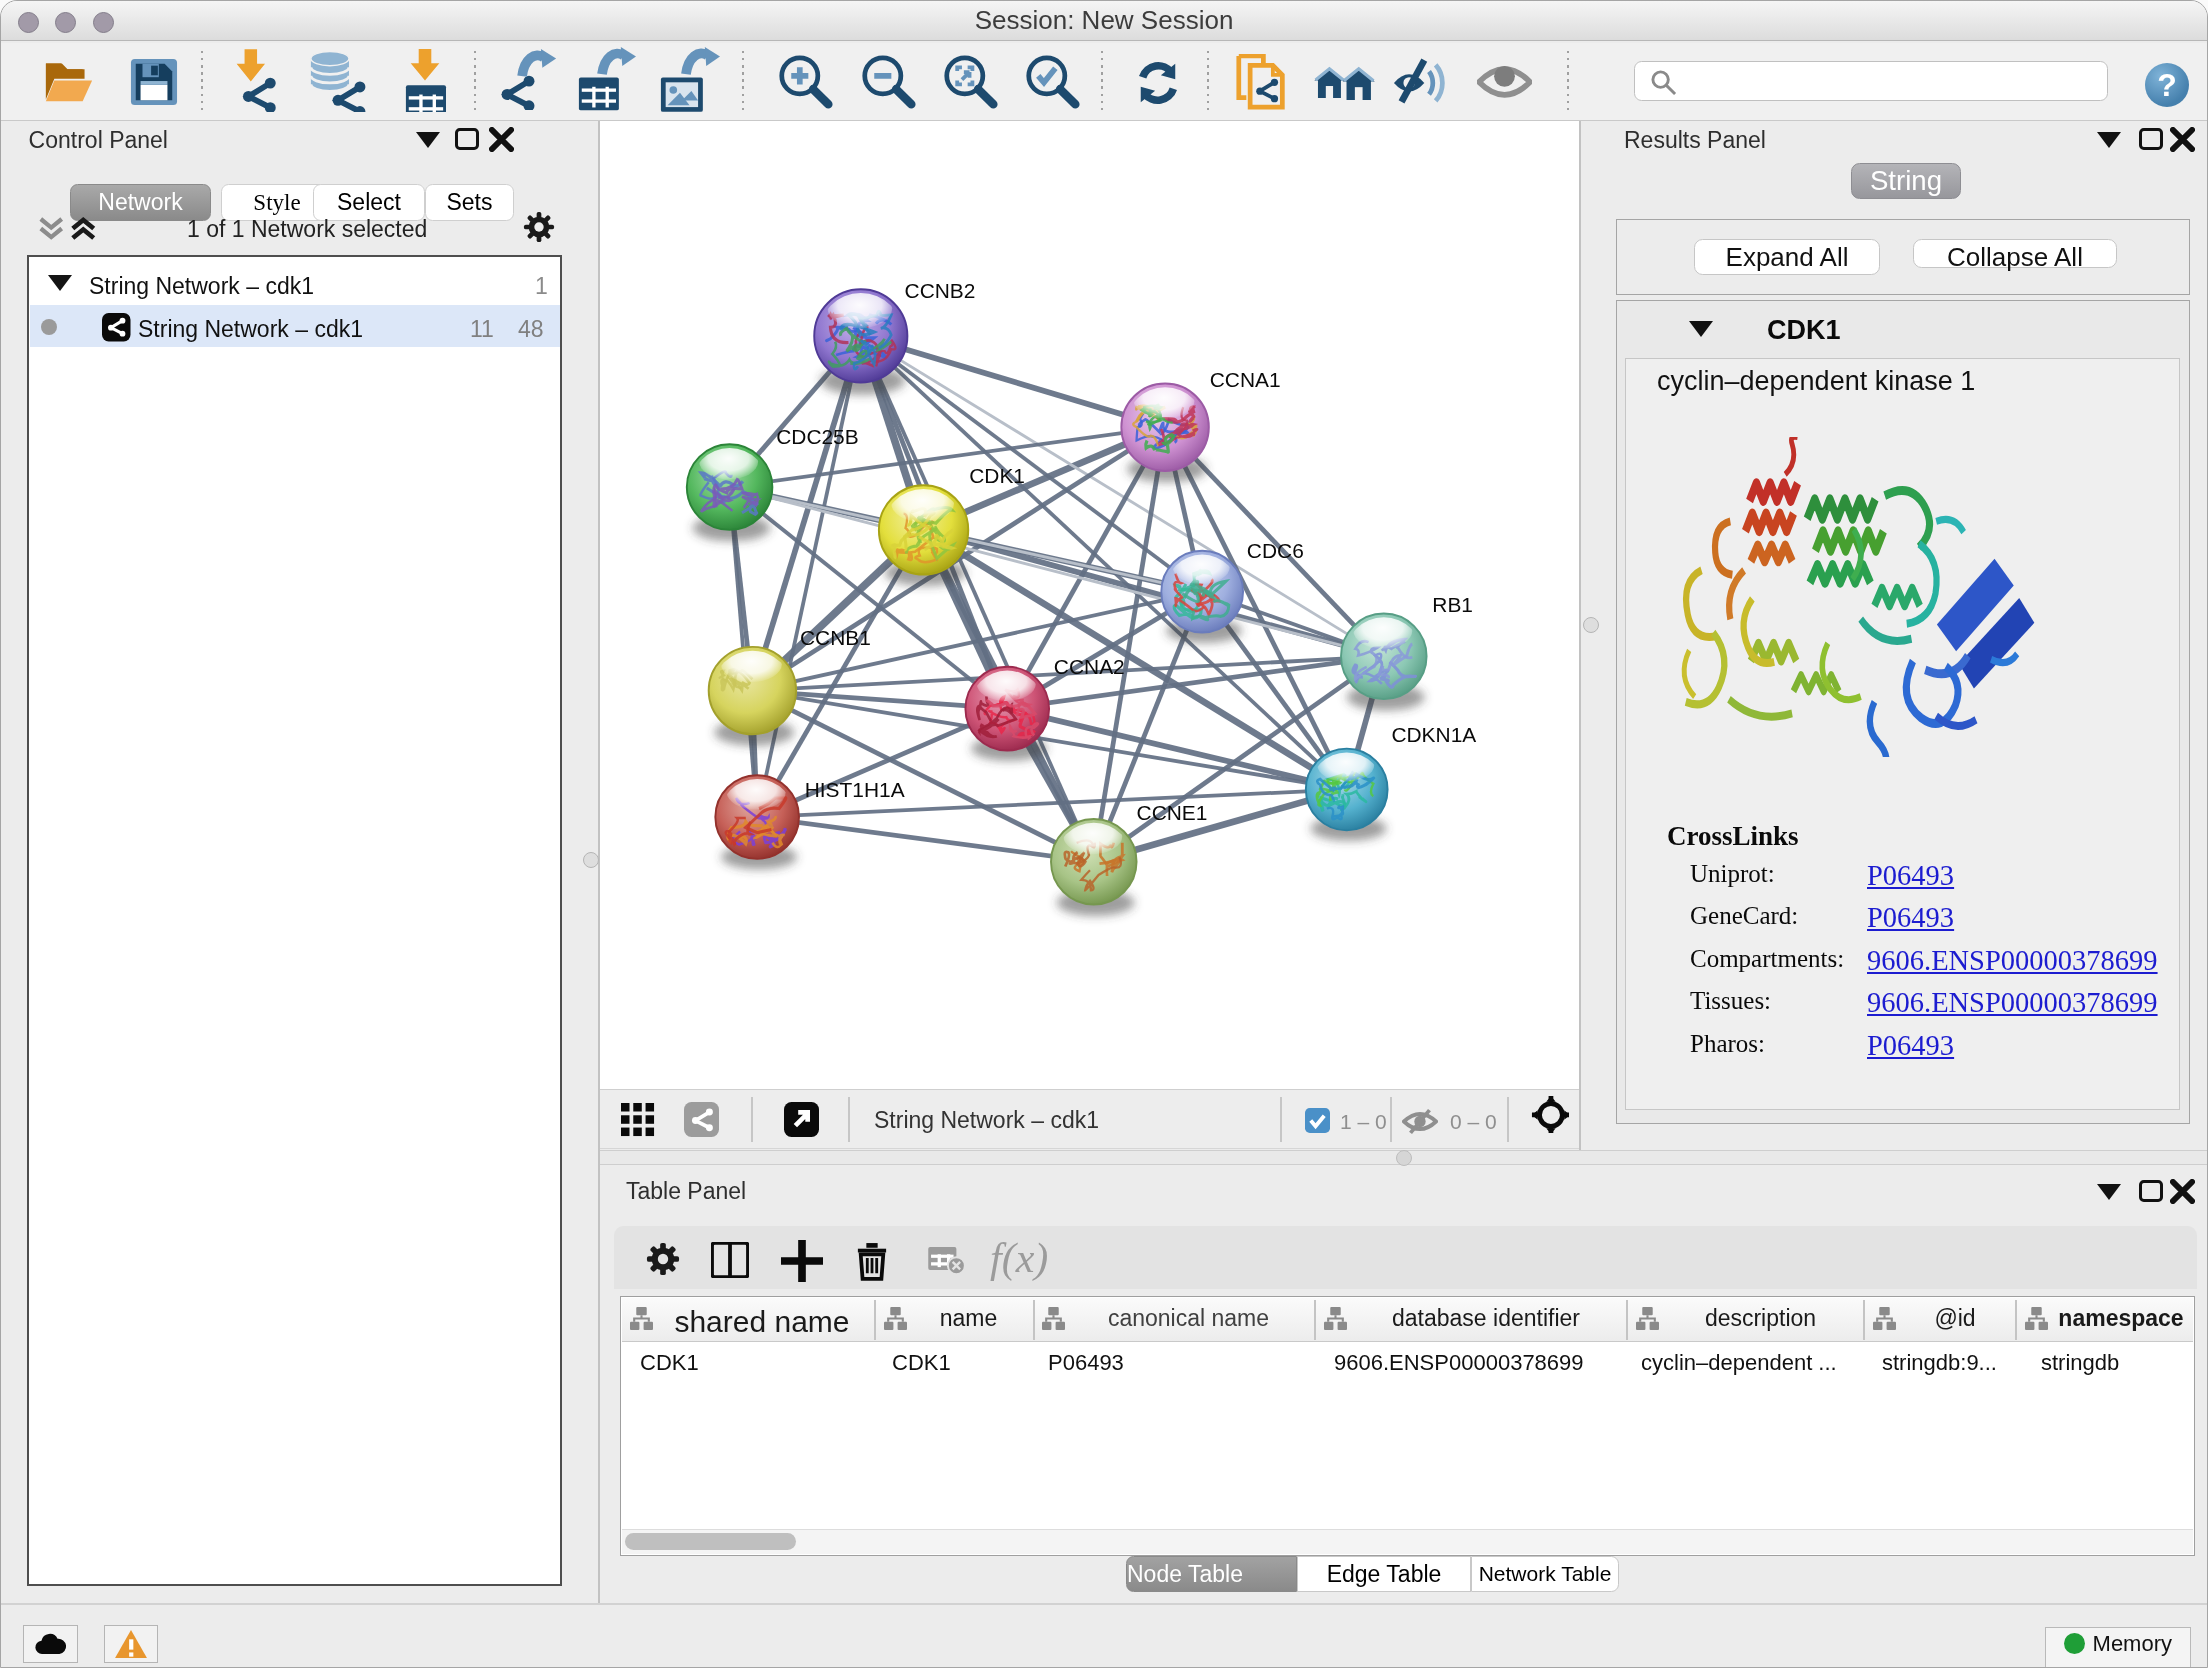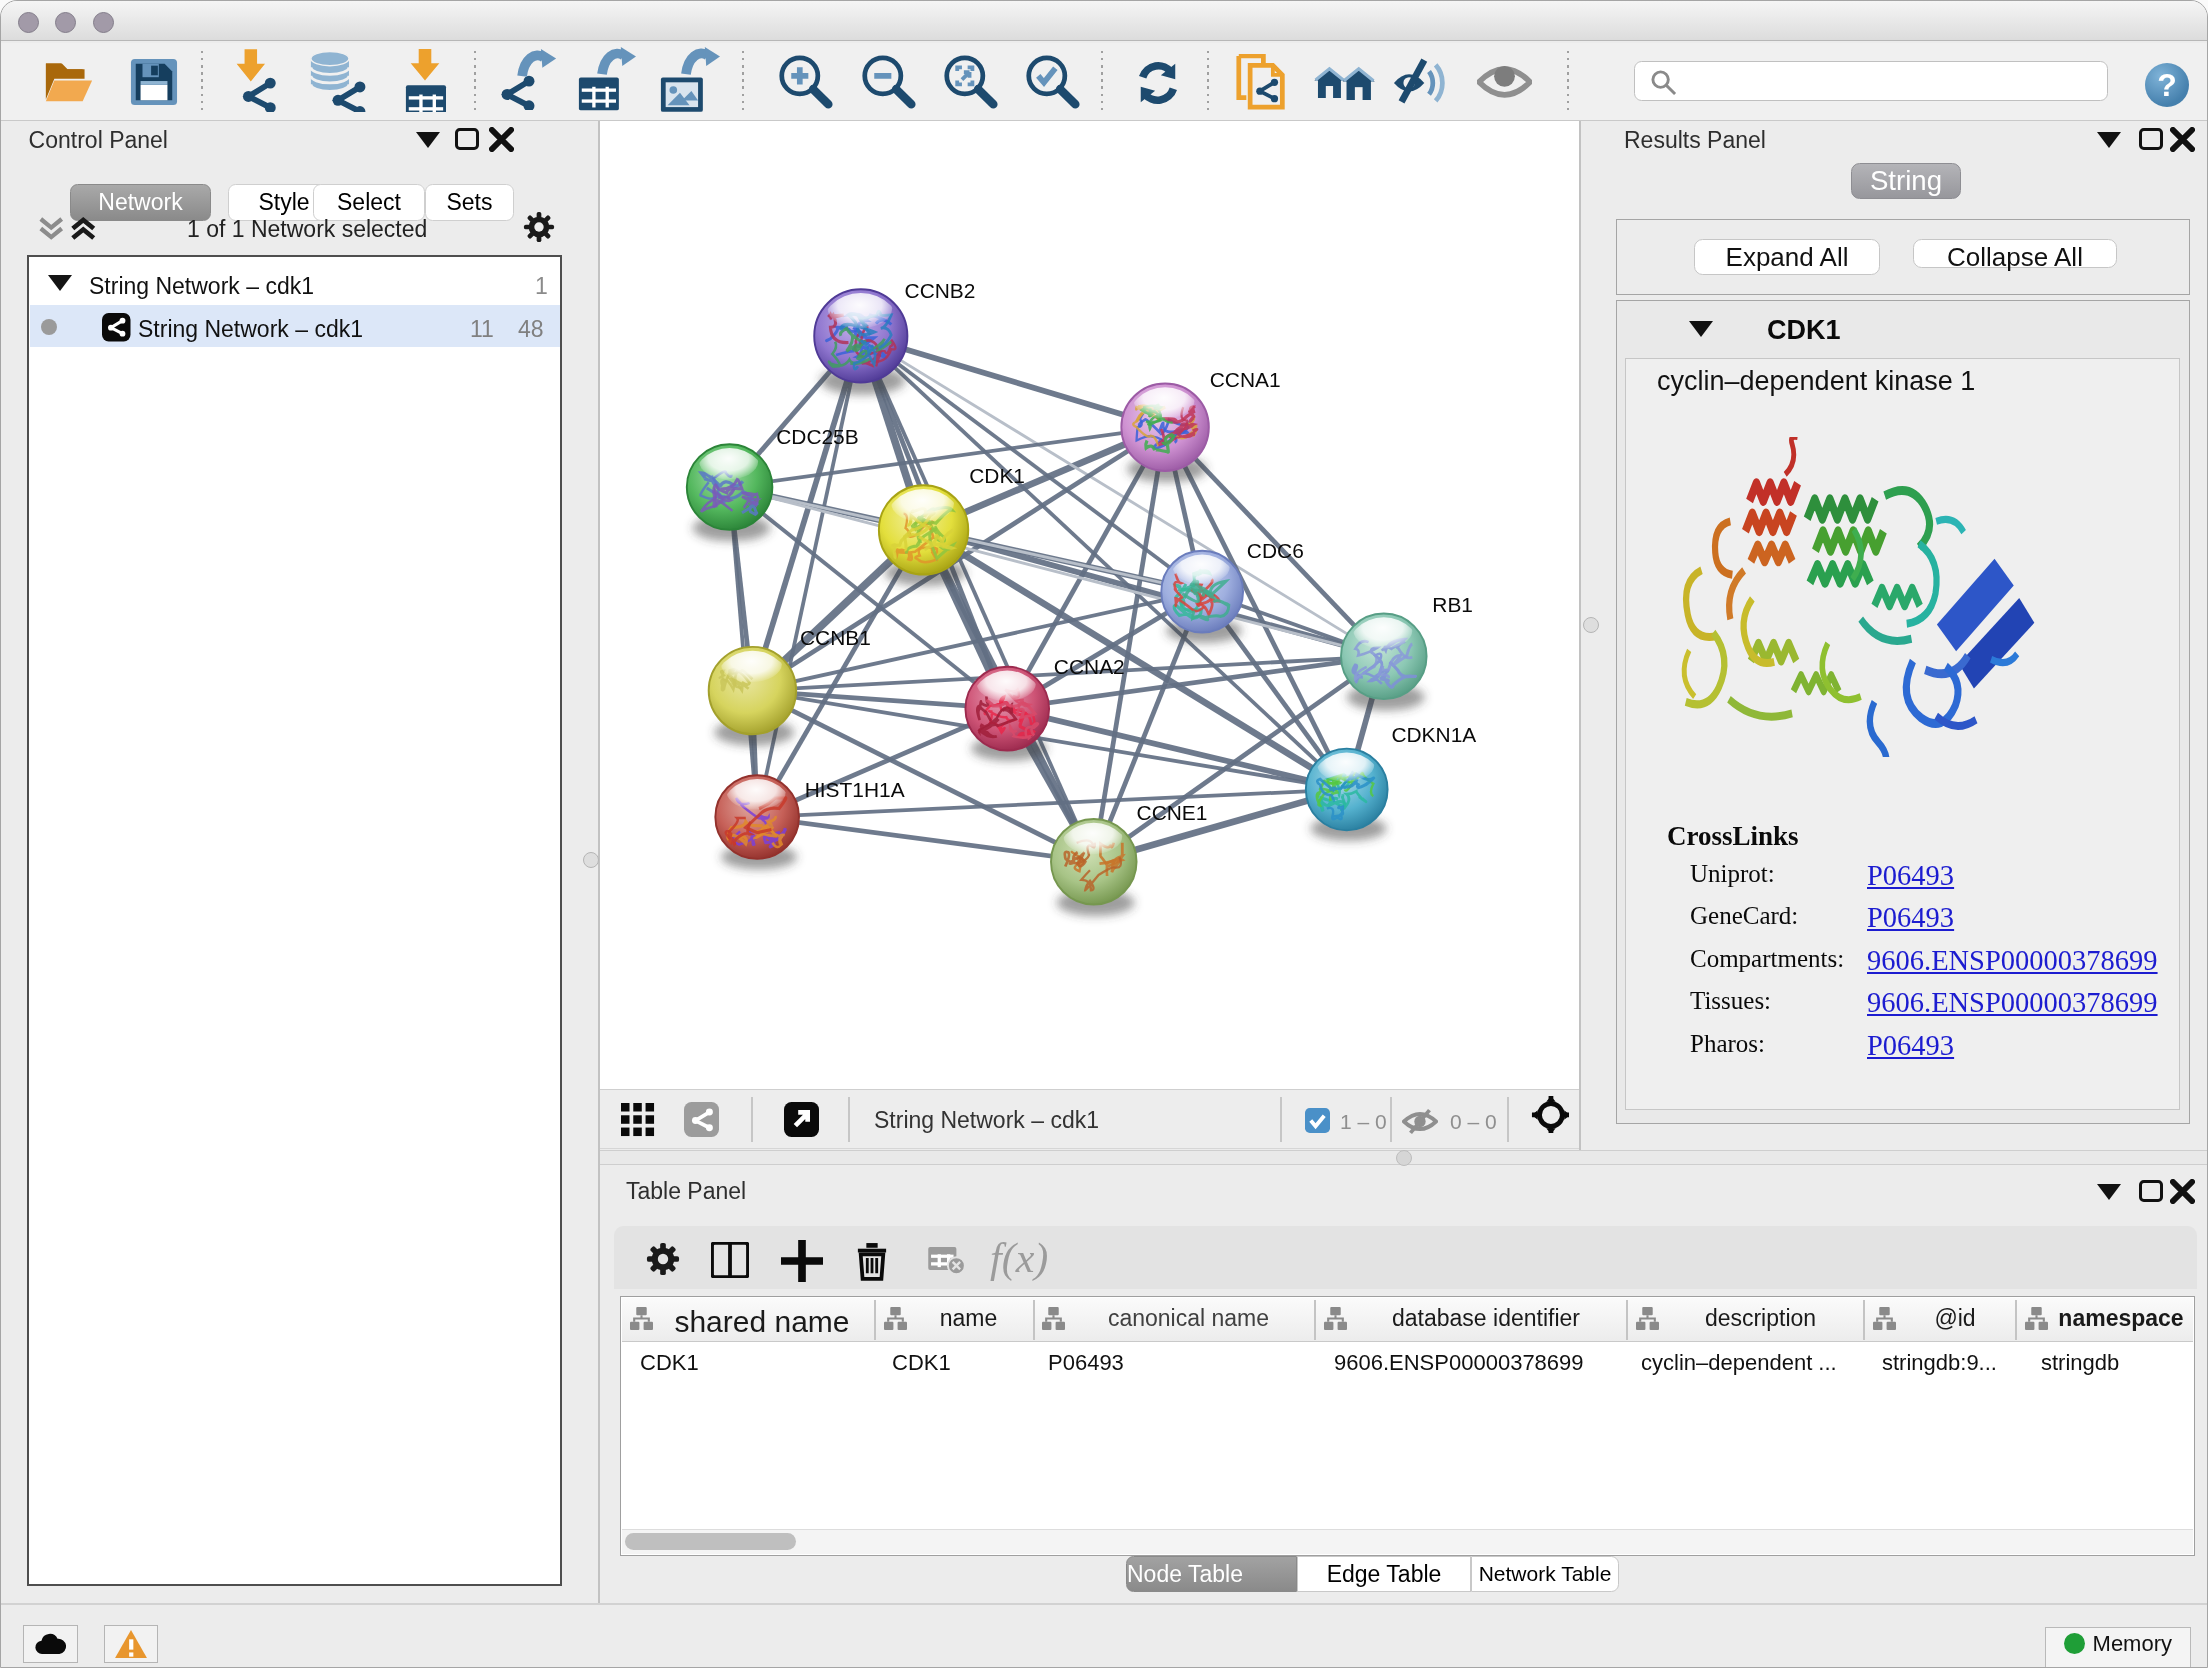--- a/index.html
+++ b/index.html
@@ -23,20 +23,21 @@
 .btn{background:#fff;border:1px solid #c6c6c6;border-radius:8.6px;font-size:26px;
   color:#111;text-align:center;position:absolute;}
 a.lk{color:#1c1cd0;}
 .serif{font-family:"Liberation Serif",serif;}
 </style></head><body>
 <div class="win">
     <div class="titlebar"></div>
     <div class="tl" style="left:17px"></div>
     <div class="tl" style="left:54px"></div>
     <div class="tl" style="left:92px"></div>
+    <div class="title">Session: New Session</div>
     <div class="toolbar">
       <div class="tsep" style="left:200px"></div>
       <div class="tsep" style="left:473px"></div>
       <div class="tsep" style="left:741px"></div>
       <div class="tsep" style="left:1100px"></div>
       <div class="tsep" style="left:1206px"></div>
       <div class="tsep" style="left:1566px"></div>
     </div>
     <svg class="abs" style="left:42px;top:55px" width="51" height="51" viewBox="0 0 54 54" xmlns="http://www.w3.org/2000/svg">
       <path d="M3 8 L20 8 L26 14 L42 14 L42 22 L10 22 Z" fill="#a9680b"></path>
@@ -166,21 +167,21 @@
       <path d="M17 17 L26 26" stroke="#8a8a8a" stroke-width="3"></path>
     </svg>
     <div class="abs" style="left:2144px;top:62px;width:44px;height:44px;border-radius:50%;background:radial-gradient(circle at 35% 30%,#7fb3d8,#4580ad 70%);color:#fff;font-size:32px;font-weight:700;text-align:center;line-height:44px;">?</div>
     <div class="abs ptitle" style="left:27.6px;top:126px;">Control Panel</div>
     <div class="abs" style="left:415px;top:131px;width:0;height:0;border-left:12.4px solid transparent;border-right:12.4px solid transparent;border-top:16px solid #111;"></div>
     <div class="abs" style="left:454px;top:127px;width:24px;height:22px;border:3.8px solid #111;border-radius:4.8px;"></div>
     <svg class="abs" style="left:488px;top:126px" width="25" height="25" viewBox="0 0 26 26" xmlns="http://www.w3.org/2000/svg">
       <path d="M3 3 L23 23 M23 3 L3 23" stroke="#111" stroke-width="6" stroke-linecap="round"></path>
     </svg>
     <div class="tab tabsel" style="left:69px;width:141px;">Network</div>
-    <div class="tab" style="left:227px;width:112px;">Style</div>
+    <div class="tab" style="left:220px;width:112px;font-family:Liberation Serif, serif;">Style</div>
     <div class="tab" style="left:312px;width:112px;">Select</div>
     <div class="tab" style="left:424px;width:89px;">Sets</div>
     <div class="abs" style="left:186px;top:215px;font-size:23px;color:#222;">1 of 1 Network selected</div>
     <svg class="abs" style="left:36px;top:215px" width="28.5" height="25" viewBox="0 0 30 26" xmlns="http://www.w3.org/2000/svg">
       <path d="M4 3 L15 12 L26 3 M4 13 L15 22 L26 13" stroke="#8c8c8c" stroke-width="4.5" fill="none"></path>
     </svg>
     <svg class="abs" style="left:68px;top:215px" width="28.5" height="25" viewBox="0 0 30 26" xmlns="http://www.w3.org/2000/svg">
       <path d="M4 23 L15 14 L26 23 M4 13 L15 4 L26 13" stroke="#1a1a1a" stroke-width="5" fill="none"></path>
     </svg>
     <svg class="abs" style="left:522px;top:210px" width="32" height="32" viewBox="0 0 34 34" xmlns="http://www.w3.org/2000/svg">

